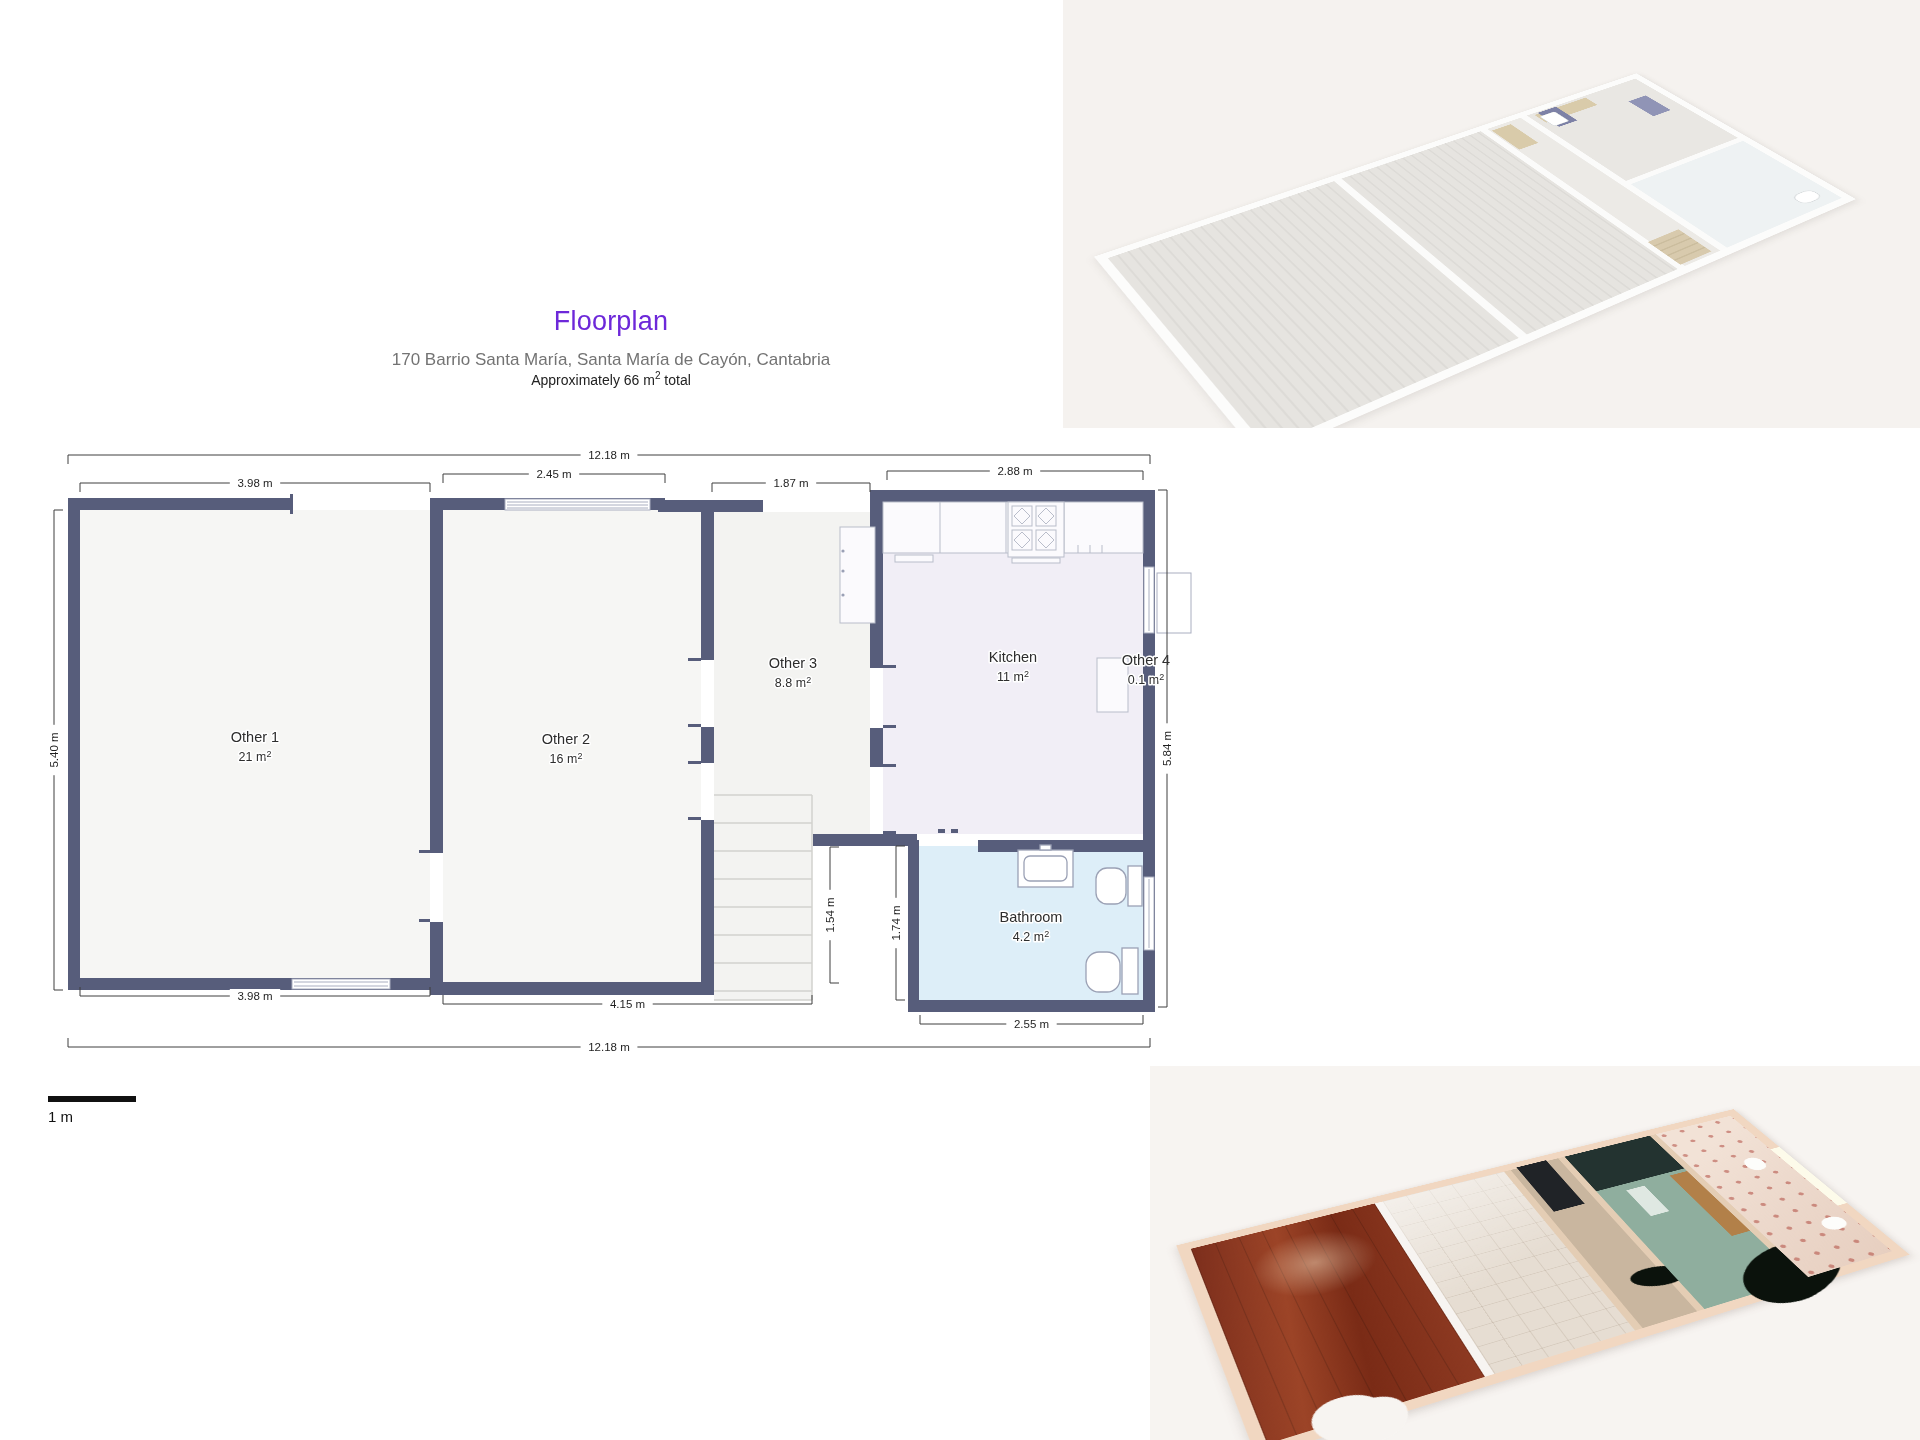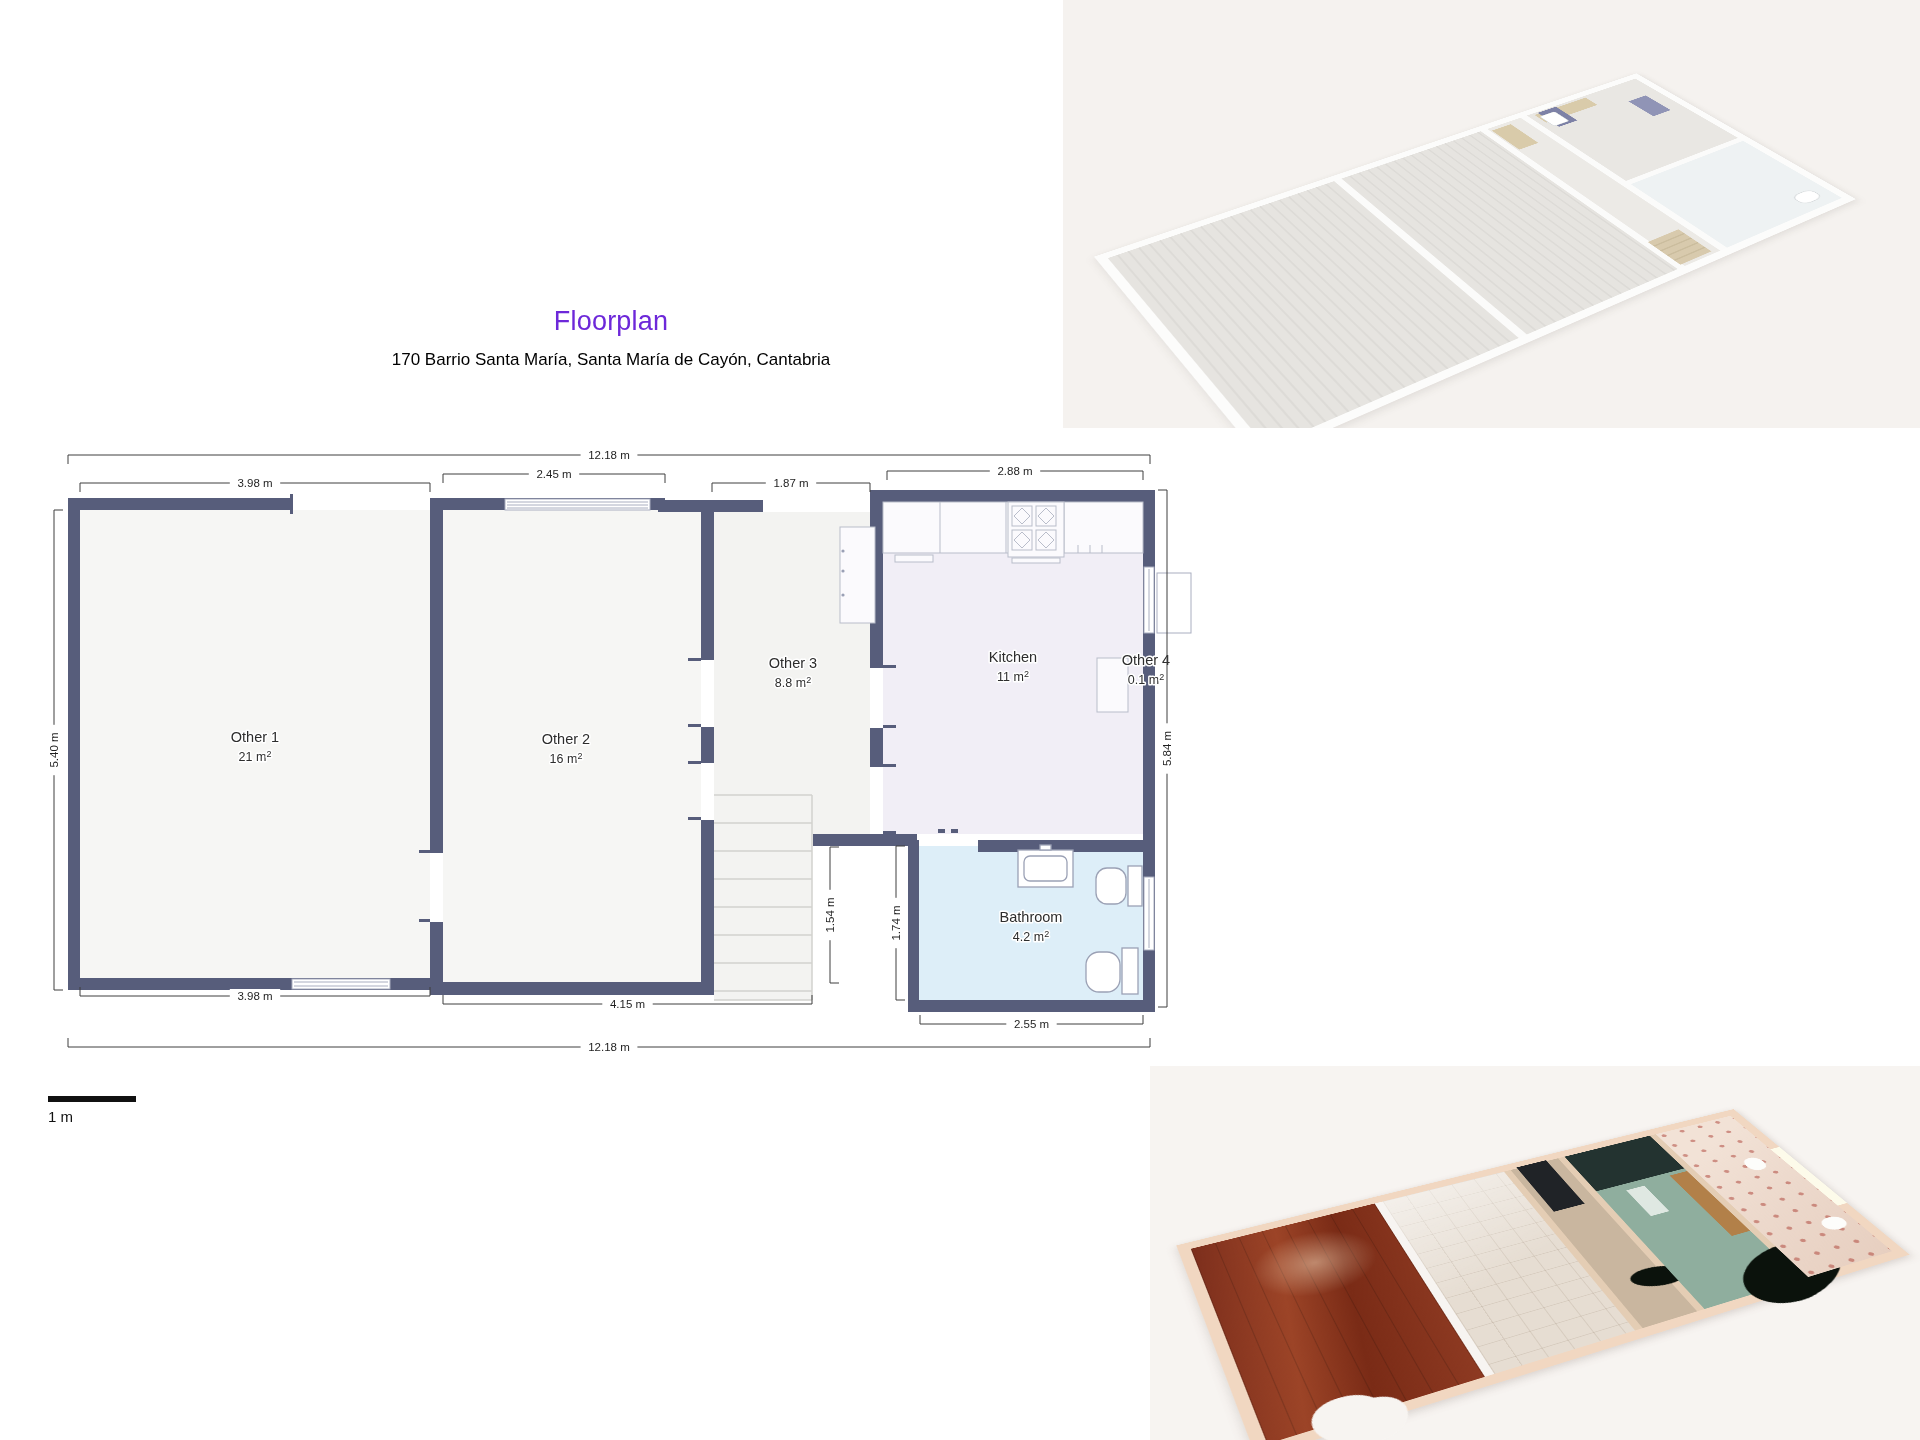--- a/index.html
+++ b/index.html
@@ -5,21 +5,21 @@
   html,body{margin:0;padding:0;}
   body{
     width:1920px;height:1440px;position:relative;overflow:hidden;
     background:#ffffff;
     font-family:"Liberation Sans", sans-serif;
     color:#1b1b1b;
   }
   
   .fp-header{position:absolute;left:155px;top:306px;width:912px;text-align:center;}
   .fp-header h1{margin:0 0 13px 0;font-size:27px;font-weight:400;color:#6d28d9;letter-spacing:.2px;}
-  .fp-header .subtitle{font-size:17px;color:#000000;}
+  .fp-header .subtitle{font-size:17px;color:#737373;}
   .fp-header .approx{font-size:14px;color:#222;}
   .fp-header .approx sup{font-size:10px;}
   
   #plan{position:absolute;left:40px;top:440px;}
   .wall{fill:#575d7b;}
   .jamb{fill:#575d7b;}
   .floor1{fill:#f6f6f4;}
   .floor3{fill:#f3f3f1;}
   .floork{fill:#f1eef6;}
   .floorb{fill:#ddeef8;}
@@ -100,20 +100,21 @@
   .cut{position:absolute;background:#f7f4f1;}
   .cut1{left:20%;bottom:-10%;width:64px;height:58px;border-radius:46% 54% 8% 60%;}
   .cut2{left:31%;bottom:-12%;width:58px;height:52px;border-radius:55% 45% 60% 10%;}
 </style>
 </head>
 <body>
 
 <header class="fp-header">
   <h1>Floorplan</h1>
   <div class="subtitle">170 Barrio Santa María, Santa María de Cayón, Cantabria</div>
+  <div class="approx"><span>Approximately 66 m</span><sup>2</sup><span> total</span></div>
 </header>
 
 <svg id="plan" width="1160" height="690" viewBox="40 440 1160 690" xmlns="http://www.w3.org/2000/svg">
 
   <rect class="floor1" x="80" y="510" width="350" height="468"></rect>
   <rect class="floor1" x="443" y="510" width="258" height="472"></rect>
   <rect class="floor3" x="714" y="512" width="156" height="323"></rect>
   <rect class="floor3" x="714" y="795" width="98" height="205"></rect>
   <rect class="floork" x="883" y="502" width="260" height="332"></rect>
   <rect class="floorb" x="919" y="846" width="224" height="154"></rect>

